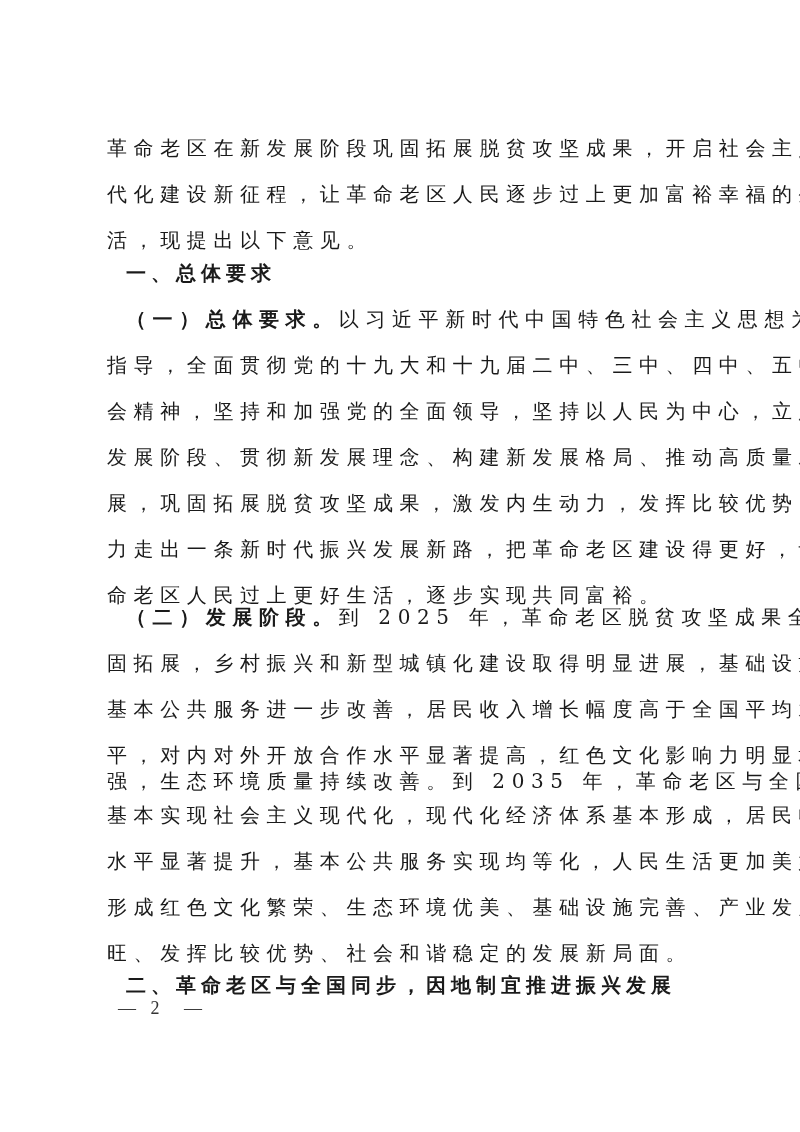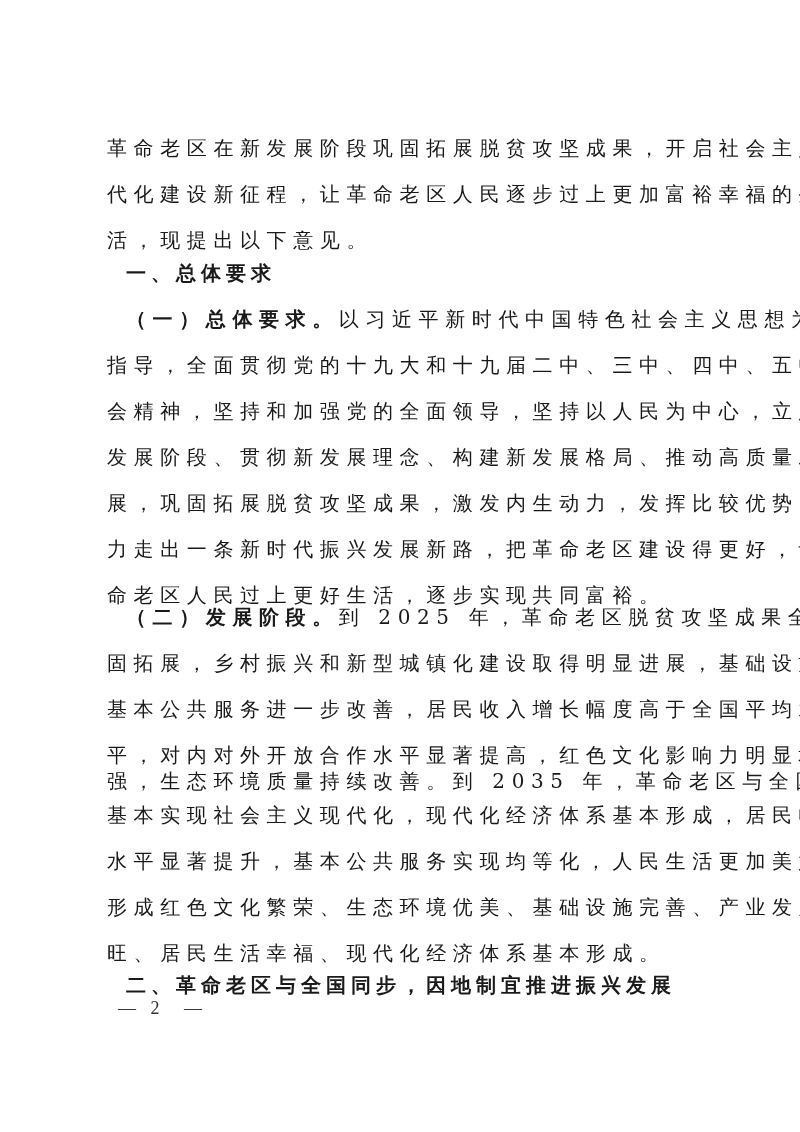--- a/index.html
+++ b/index.html
@@ -35,19 +35,19 @@
   <div class="line" style="top:560px;margin-top:22px">命老区人民过上更好生活，逐步实现共同富裕。</div>
 
   <div class="line indent" style="top:628px;margin-top:-24px"><span class="bold-lead">（二）发展阶段。</span><span>到 2025 年，革命老区脱贫攻坚成果全面巩</span></div>
   <div class="line" style="top:650px">固拓展，乡村振兴和新型城镇化建设取得明显进展，基础设施和</div>
   <div class="line" style="top:696px">基本公共服务进一步改善，居民收入增长幅度高于全国平均水</div>
   <div class="line" style="top:742px">平，对内对外开放合作水平显著提高，红色文化影响力明显增</div>
   <div class="line" style="top:788px;margin-top:-20px">强，生态环境质量持续改善。到 2035 年，革命老区与全国同步</div>
   <div class="line" style="top:802px">基本实现社会主义现代化，现代化经济体系基本形成，居民收入</div>
   <div class="line" style="top:848px">水平显著提升，基本公共服务实现均等化，人民生活更加美好，</div>
   <div class="line" style="top:894px">形成红色文化繁荣、生态环境优美、基础设施完善、产业发展兴</div>
-  <div class="line" style="top:940px">旺、居民生活幸福、现代化经济体系基本形成。</div>
+  <div class="line" style="top:940px">旺、发挥比较优势、社会和谐稳定的发展新局面。</div>
 
   <div class="line indent heading" style="top:972px;margin-top:0">二、革命老区与全国同步，因地制宜推进振兴发展</div>
 
   <div class="pagenum"><span class="dash">—</span> <span>2</span> <span class="dash">—</span></div>
 
 </div>
 
 </body></html>

